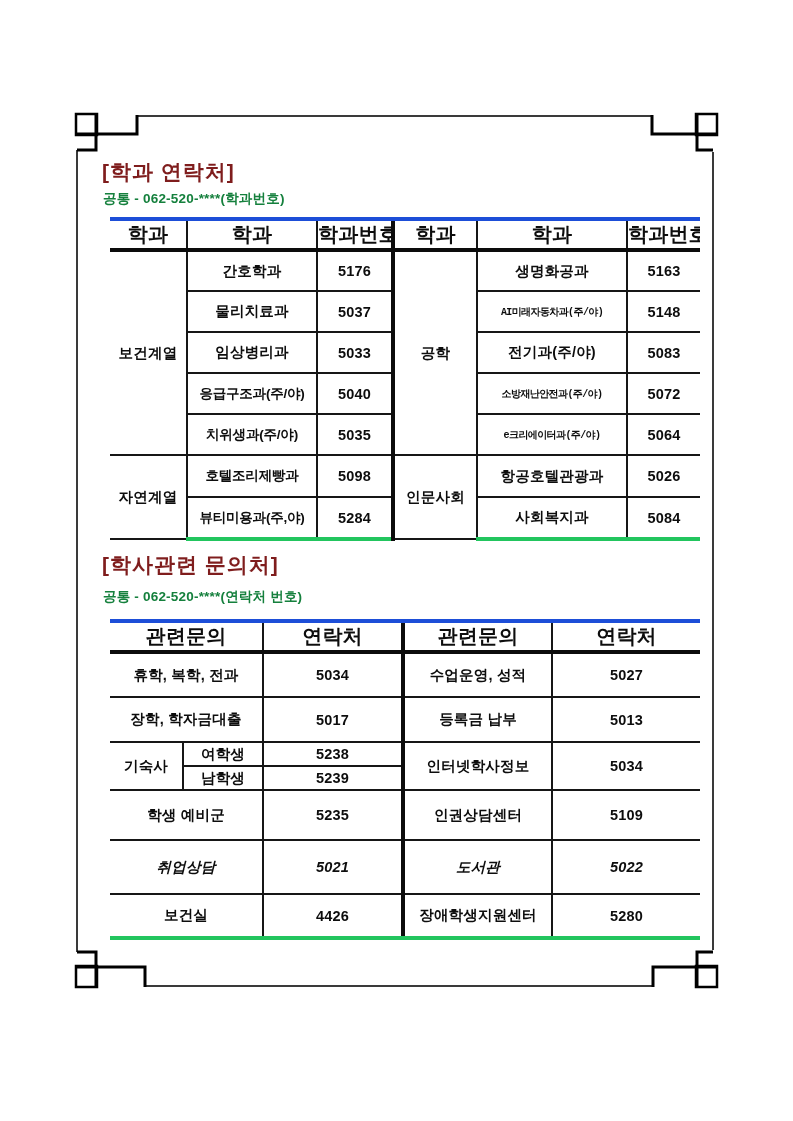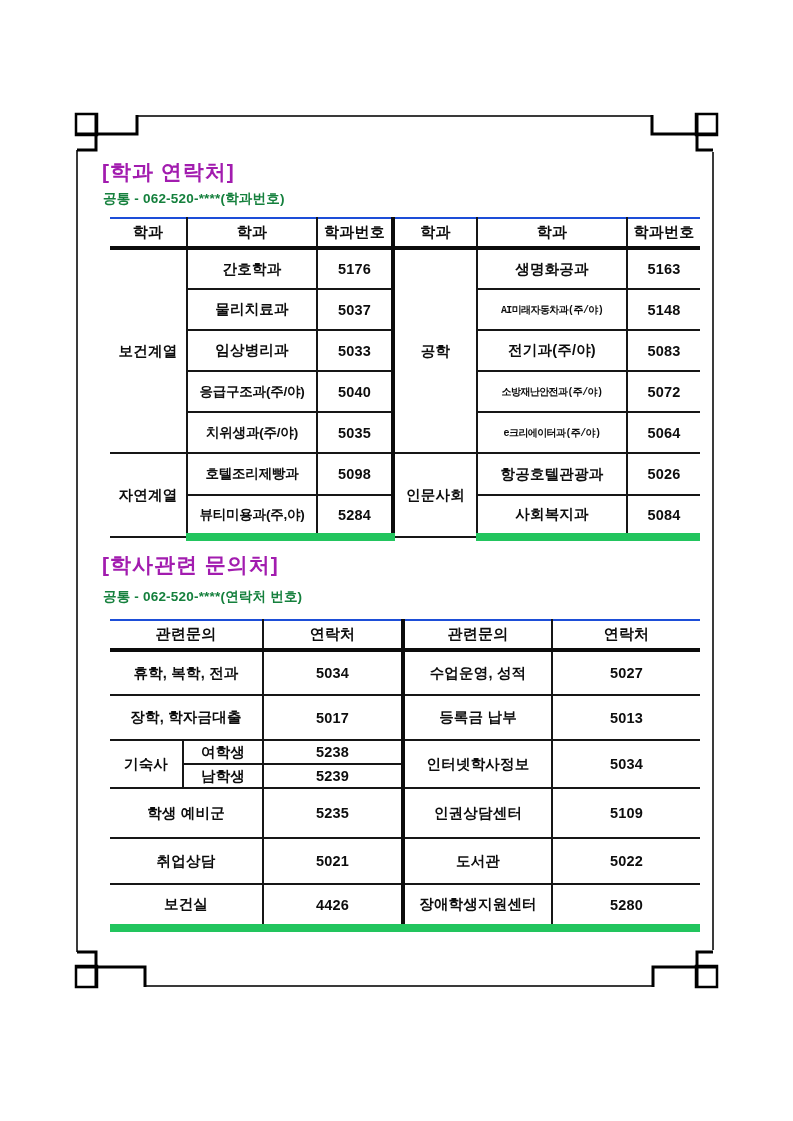--- a/index.html
+++ b/index.html
@@ -7,58 +7,58 @@
     width:793px;height:1121px;background:#ffffff;
     font-family:"Liberation Sans","DejaVu Sans",sans-serif;
     position:relative;overflow:hidden;
     color:#0d0d0d;
   }
   .page{position:absolute;inset:0;width:793px;height:1121px;}
   svg.frame{position:absolute;left:0;top:0;}
 
   .sec-title{
     position:absolute;left:102px;
-    font-size:21px;font-weight:700;letter-spacing:1px;color:#a21caf;
+    font-size:21px;font-weight:700;letter-spacing:1px;color:#7f1d1d;
     white-space:nowrap;
   }
   .sec-sub{
     position:absolute;left:103px;
     font-size:13.5px;font-weight:700;letter-spacing:0.2px;color:#15803d;
     white-space:nowrap;
   }
 
   table.ctable{
     position:absolute;border-collapse:collapse;table-layout:fixed;
     background:transparent;
   }
   .ctable th,.ctable td{
     border:2px solid #161616;
     font-weight:700;text-align:center;vertical-align:middle;
     font-size:14.5px;letter-spacing:0.2px;padding:0;overflow:hidden;
     white-space:nowrap;
   }
   .ctable th{
-    border-top:2px solid #1d4ed8;
+    border-top:4px solid #1d4ed8;
     border-bottom:4px solid #0c0c0c;
-    height:27px;font-size:15px;
+    height:27px;font-size:20px;
   }
   .noL{border-left:none !important;}
   .noR{border-right:none !important;}
   .thickL{border-left:4px solid #0c0c0c !important;}
-  tr.bthick td{border-bottom:8px solid #22c55e;margin-top:47px;}
+  tr.bthick td{border-bottom:4px solid #22c55e;margin-top:47px;}
   td.mid{font-size:13.5px;letter-spacing:-0.2px;}
   td.small{font-size:10px;letter-spacing:-0.6px;font-family:Liberation Mono, monospace;}
 
   
   #t1 tr.dr{height:41px;}
   #t1 tr.dr2{height:42px;}
   #t2 tr.ra{height:45px;}
   #t2 tr.rs{height:24px;}
   #t2 tr.rb{height:50px;margin-top:8px;}
-  #t2 tr.rc{height:46px;}
+  #t2 tr.rc{height:54px;font-style:italic;}
   #t2 tr.rd{height:44px;}
 </style>
 </head>
 <body>
 
 <div class="page">
 
   <svg class="frame" width="793" height="1121" viewBox="0 0 793 1121">
 
     <g stroke="#3a3a3a" stroke-width="2" fill="none">

